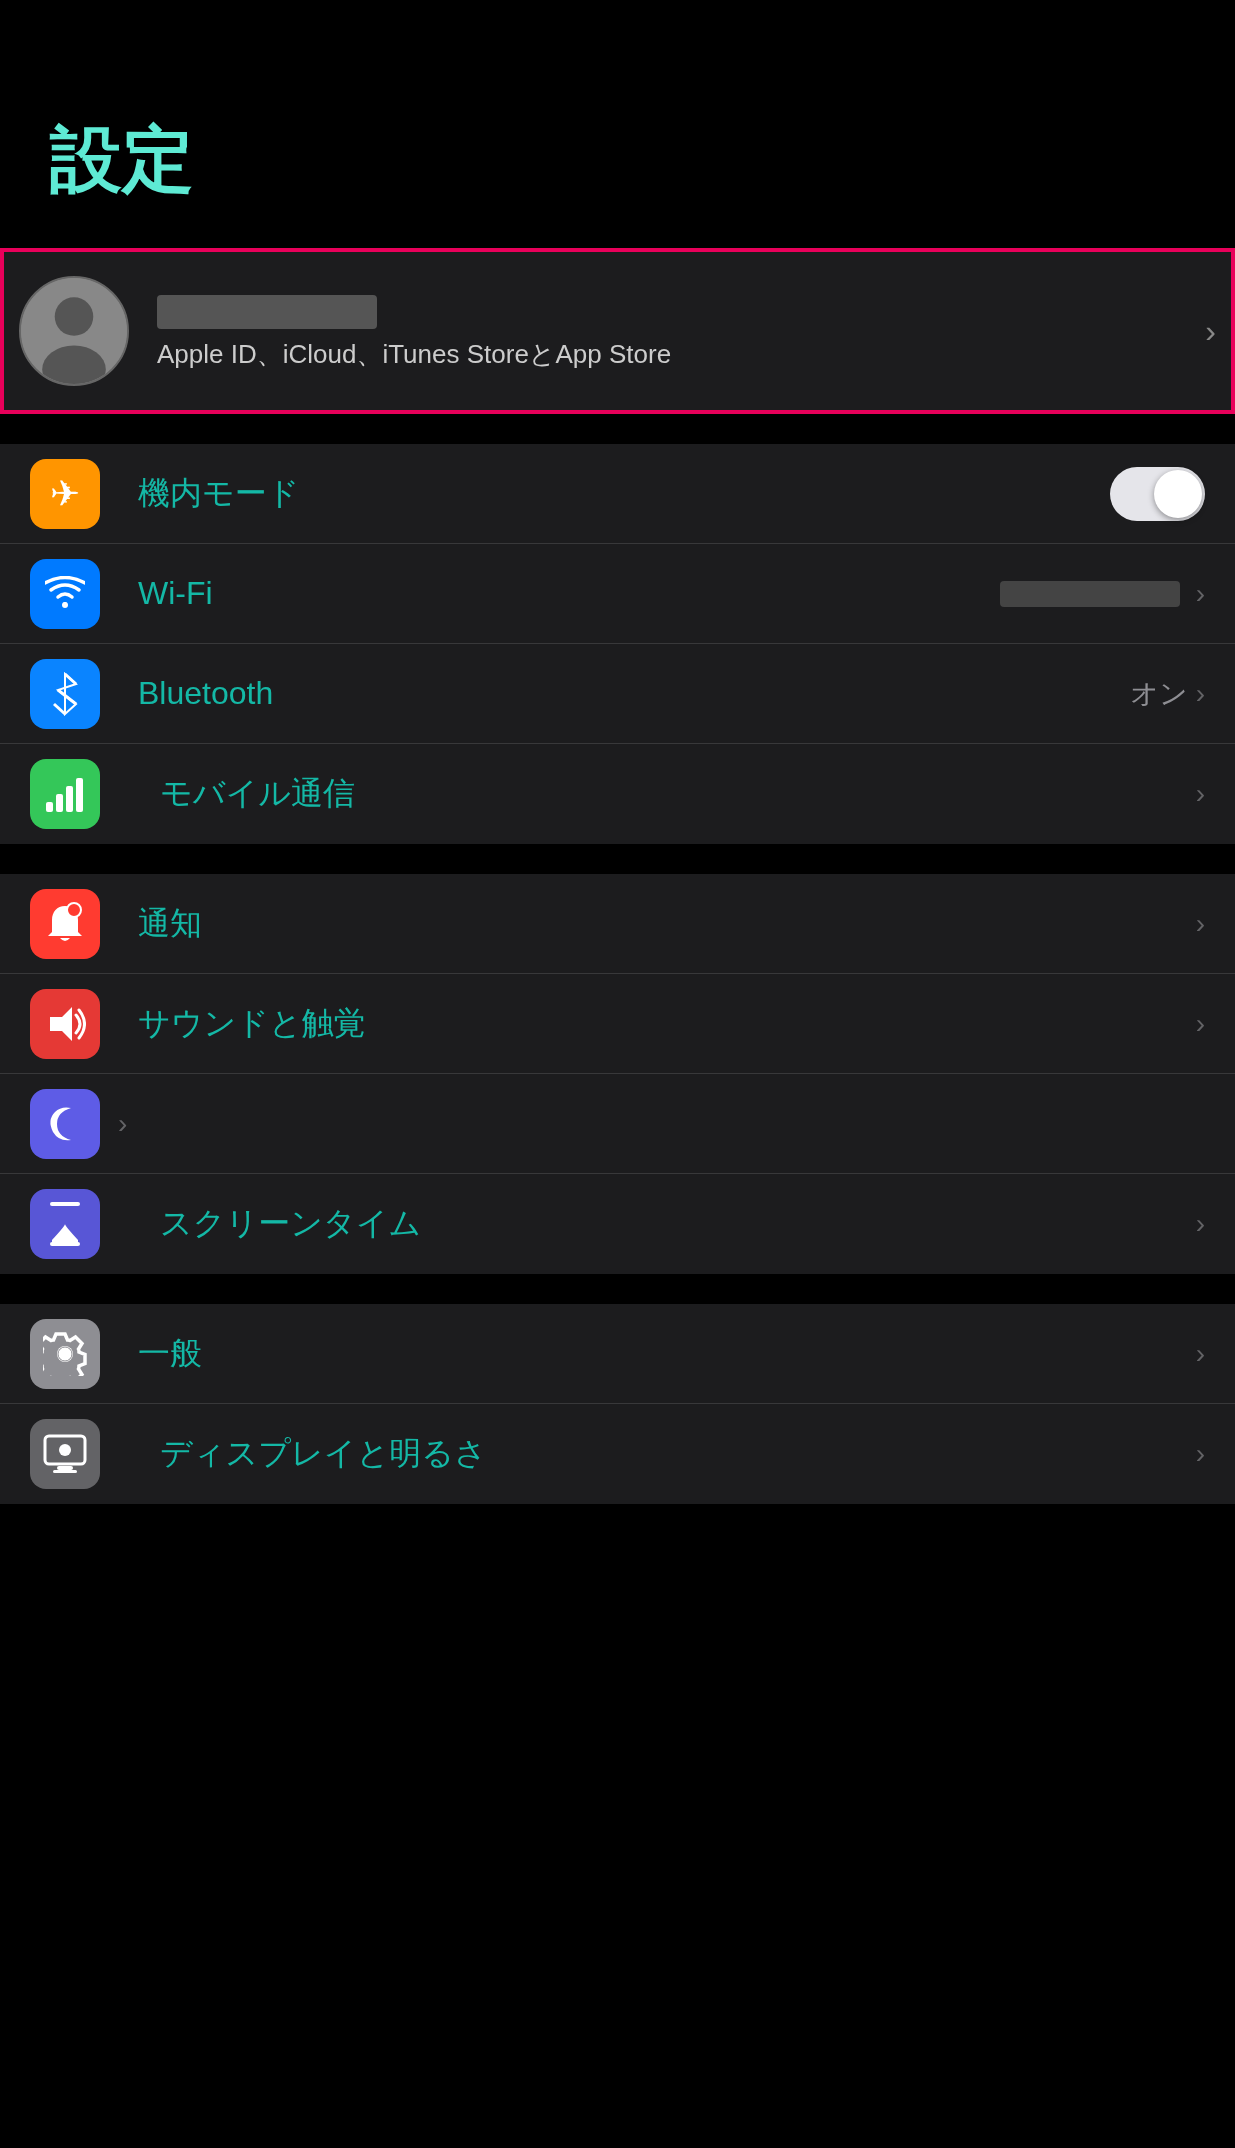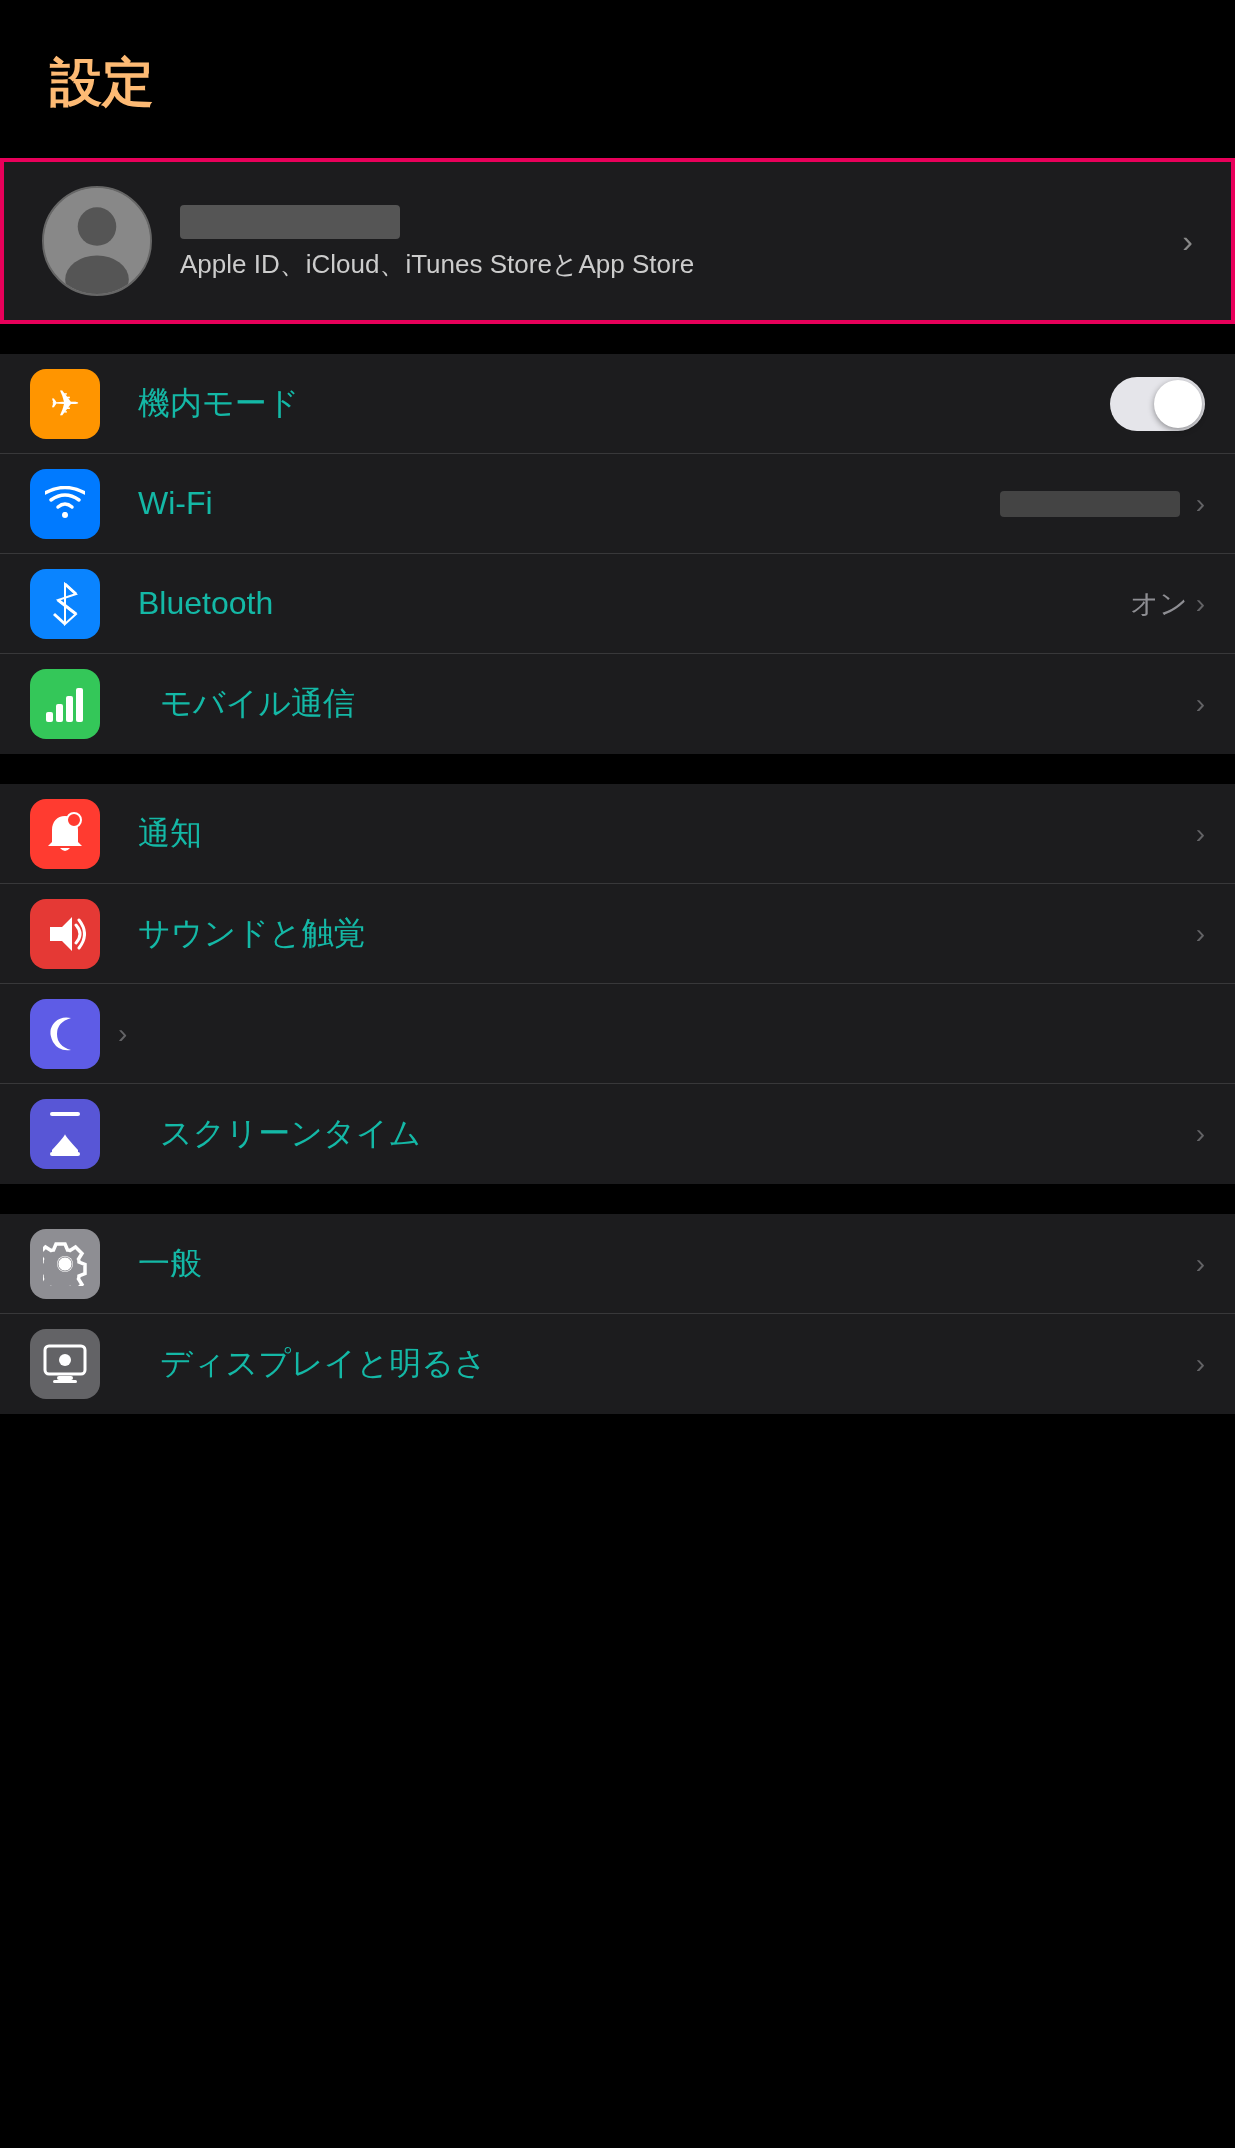--- a/index.html
+++ b/index.html
@@ -11,32 +11,32 @@
     body {
       background-color: #000;
       color: #fff;
       font-family: -apple-system, 'Helvetica Neue', Arial, sans-serif;
       width: 1235px;
       min-height: 2148px;
       overflow-x: hidden;
     }
 
     .page-title {
-      font-size: 52px;
+      font-size: 72px;
       font-weight: 700;
-      padding: 48px 50px 40px 50px;
-      color: #fdba74;
+      padding: 112px 50px 40px 50px;
+      color: #5eead4;
     }
 
     
     .apple-id-section {
       margin: 0 0 20px 0;
       border: 4px solid #e8005a;
       background-color: #1c1c1e;
-      padding: 24px 38px;
+      padding: 24px 15px;
       display: flex;
       align-items: center;
       cursor: pointer;
       position: relative;
     }
 
     .avatar-container {
       width: 110px;
       height: 110px;
       border-radius: 55px;

